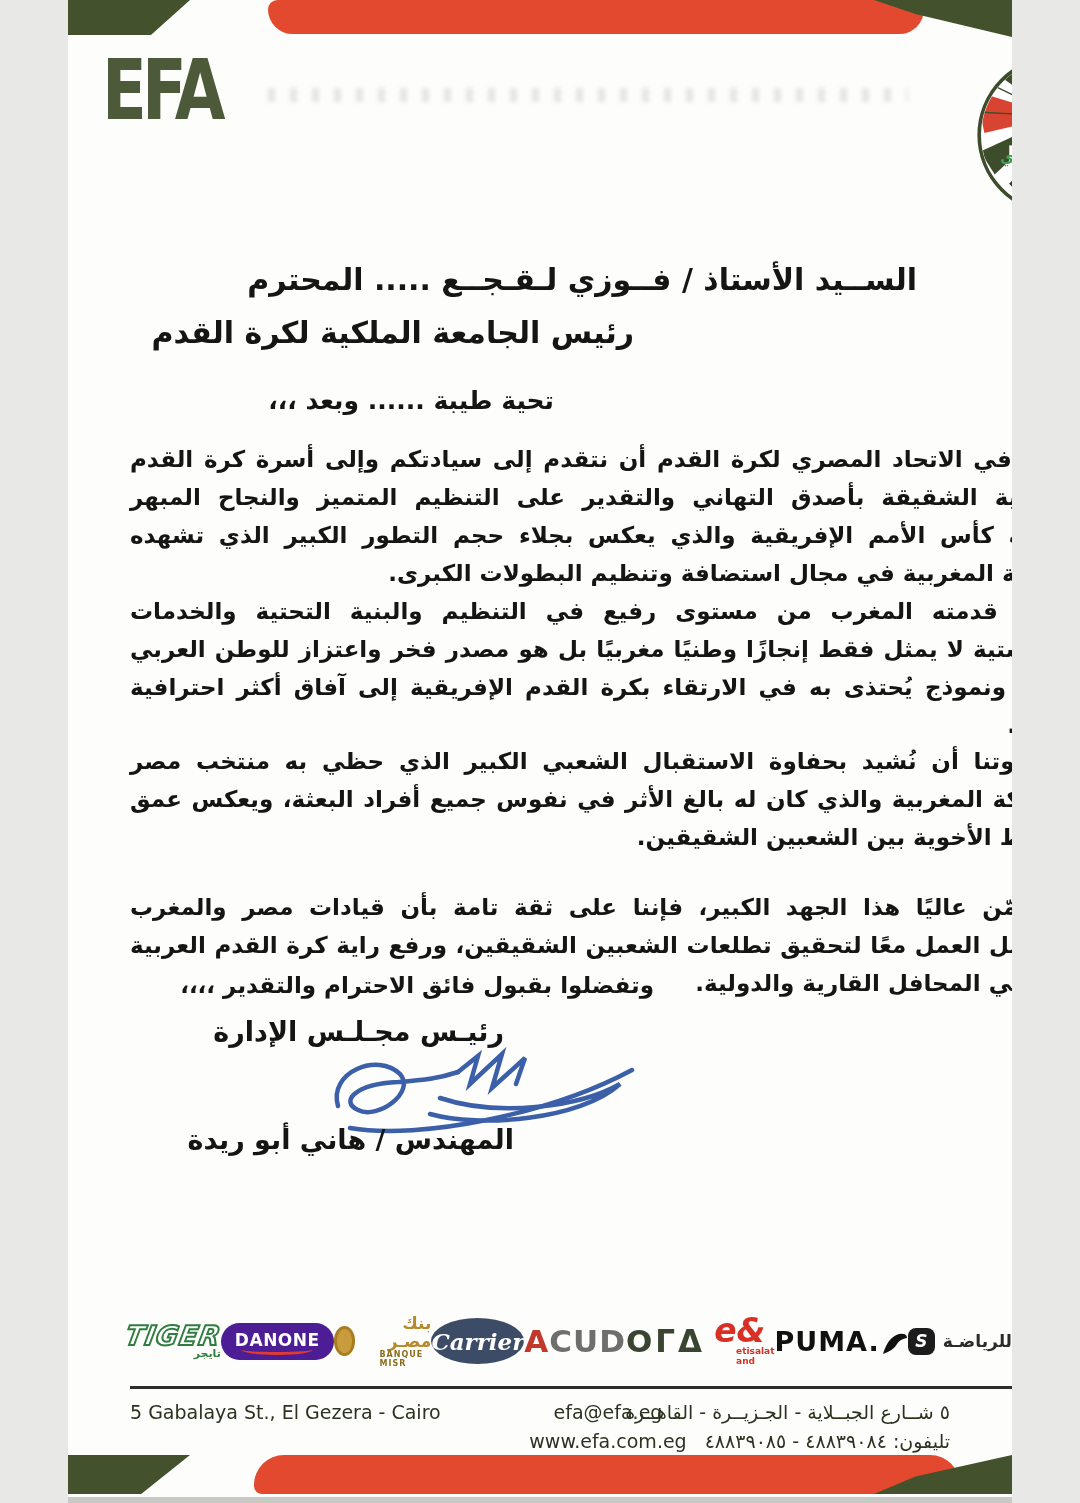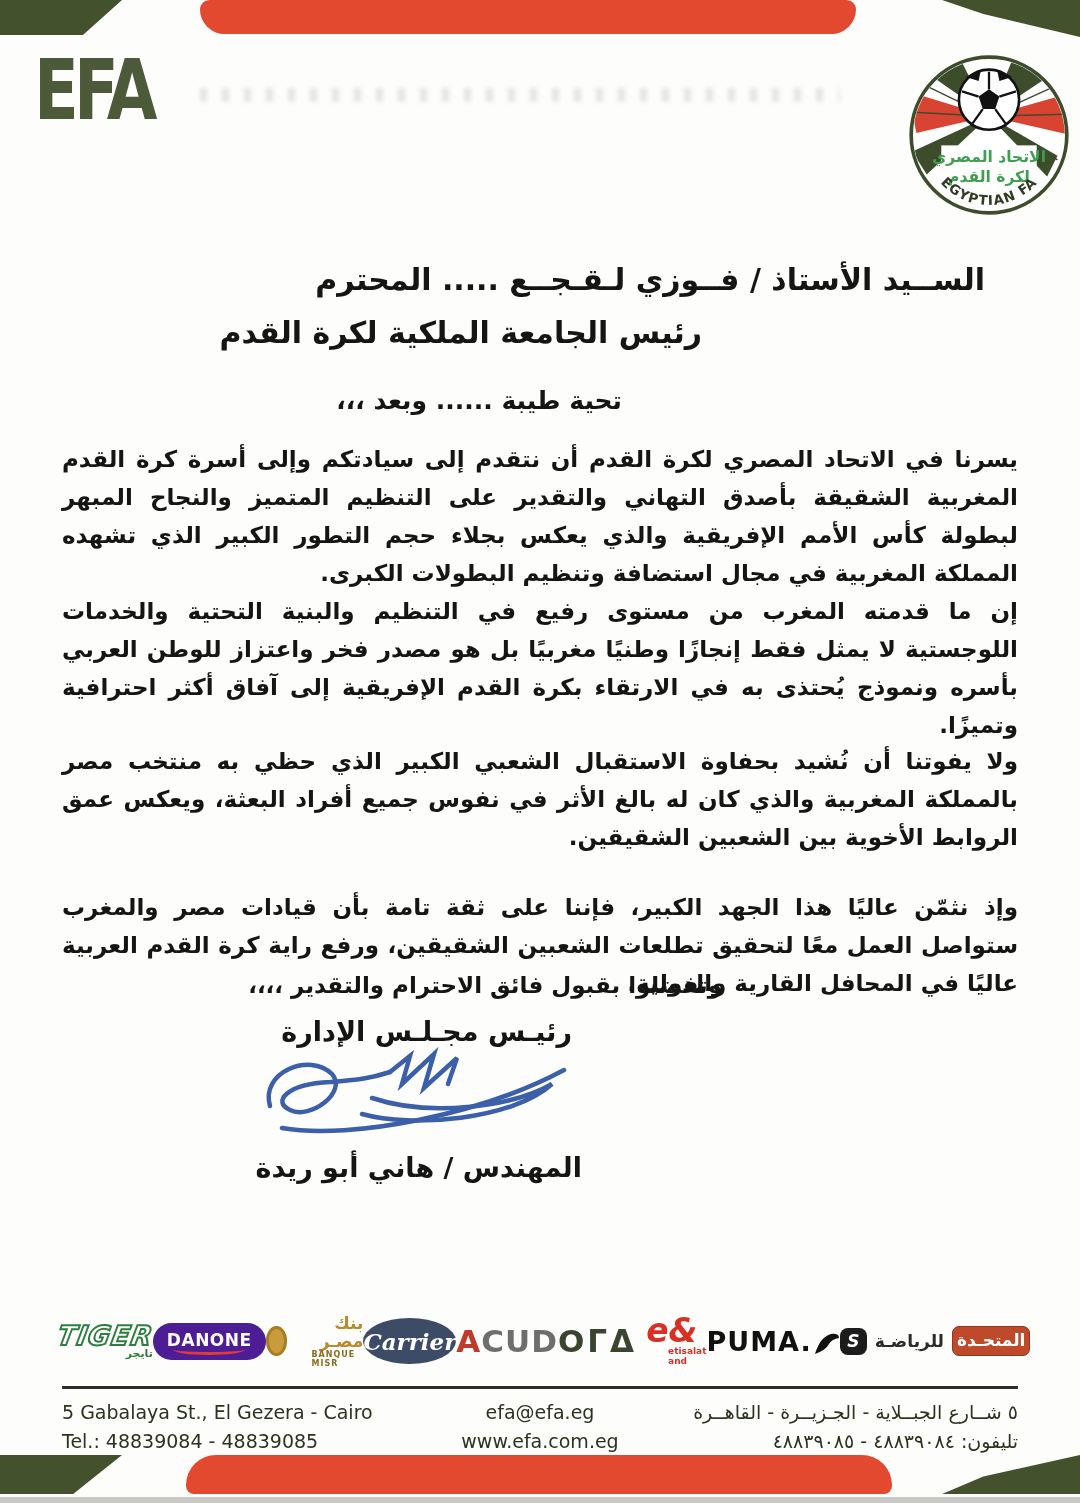--- a/index.html
+++ b/index.html
@@ -1,17 +1,17 @@
 <!DOCTYPE html>
 <html lang="ar"><head>
 <meta charset="utf-8">
 <style>
   html,body{margin:0;padding:0;background:#e8e8e6;}
   .page{
-    position:relative;width:1080px;height:1503px;margin:0 auto;
+    position:relative;width:944px;height:1503px;margin:0 auto;
     background:#fdfdfb;overflow:hidden;
     font-family:"DejaVu Sans","Liberation Sans",sans-serif;color:#151515;
   }
   
   .top-red{position:absolute;left:200px;top:0;width:656px;height:34px;
     background:var(--red);border-radius:10px 10px 26px 26px;}
   .top-green-left{position:absolute;left:0;top:0;width:122px;height:35px;
     background:var(--green);clip-path:polygon(0 0,100% 0,68% 100%,0 100%);}
   .top-green-right{position:absolute;right:0;top:0;width:138px;height:37px;
     background:var(--green);clip-path:polygon(0 0,100% 0,100% 100%,30% 38%);}
@@ -26,21 +26,21 @@
   .ar{direction:rtl;unicode-bidi:embed;}
   .h1{position:absolute;right:95px;top:262px;font-size:30px;font-weight:bold;white-space:nowrap;text-align:center;}
   .h2{position:absolute;right:378px;top:315px;font-size:30px;font-weight:bold;white-space:nowrap;}
   .salute{position:absolute;right:458px;top:386px;font-size:25px;font-weight:bold;white-space:nowrap;}
   .para{position:absolute;left:62px;width:956px;font-size:23px;line-height:38px;
     font-weight:bold;text-align:justify;}
   .p1{top:440px;}.p2{top:592px;}.p3{top:742px;}.p4{top:888px;}
   .closing{position:absolute;right:358px;top:972px;font-size:23px;font-weight:bold;white-space:nowrap;}
   .sig-title{position:absolute;right:508px;top:1016px;font-size:27px;font-weight:bold;white-space:nowrap;}
   .sig-svg{position:absolute;left:252px;top:1044px;}
-  .sig-name{position:absolute;right:498px;top:1152px;font-size:27px;font-weight:bold;white-space:nowrap;}
+  .sig-name{position:absolute;right:498px;top:1124px;font-size:27px;font-weight:bold;white-space:nowrap;}
   
   .sponsors{position:absolute;left:58px;top:1302px;width:964px;height:78px;
     display:flex;align-items:center;justify-content:space-between;}
   .sp{display:flex;flex-direction:column;align-items:center;justify-content:center;}
   .tiger-txt{font-style:italic;font-weight:bold;font-size:27px;letter-spacing:1px;
     color:#fff;-webkit-text-stroke:2px #2f7d3f;transform:skewX(-10deg);line-height:1;}
   .tiger-ar{font-size:11px;color:#2f7d3f;font-weight:bold;align-self:flex-end;margin-top:-2px;}
   .danone{background:#4c1d95;color:#fff;border-radius:20px;padding:9px 14px 11px;
     font-weight:bold;font-size:17px;letter-spacing:.5px;position:relative;line-height:1;}
   .danone::after{content:"";position:absolute;left:18%;bottom:5px;width:64%;height:8px;
@@ -200,21 +200,20 @@
     <div class="united">
       <span class="smark">S</span>
       <span class="united-ar ar">للرياضـة</span>
       <span class="united-box ar">المتحـدة</span>
     </div>
   </div>
 
   <div class="rule"></div>
   <div class="foot foot-left">
     <div>5 Gabalaya St., El Gezera - Cairo</div>
-    <div>Tel.: 48839084 - 48839085</div>
   </div>
   <div class="foot foot-mid">
     <div>efa@efa.eg</div>
     <div>www.efa.com.eg</div>
   </div>
   <div class="foot foot-right ar">
     <div>٥ شــارع الجبــلاية - الجـزيــرة - القاهــرة</div>
     <div>تليفون: ٤٨٨٣٩٠٨٤ - ٤٨٨٣٩٠٨٥</div>
   </div>
 

